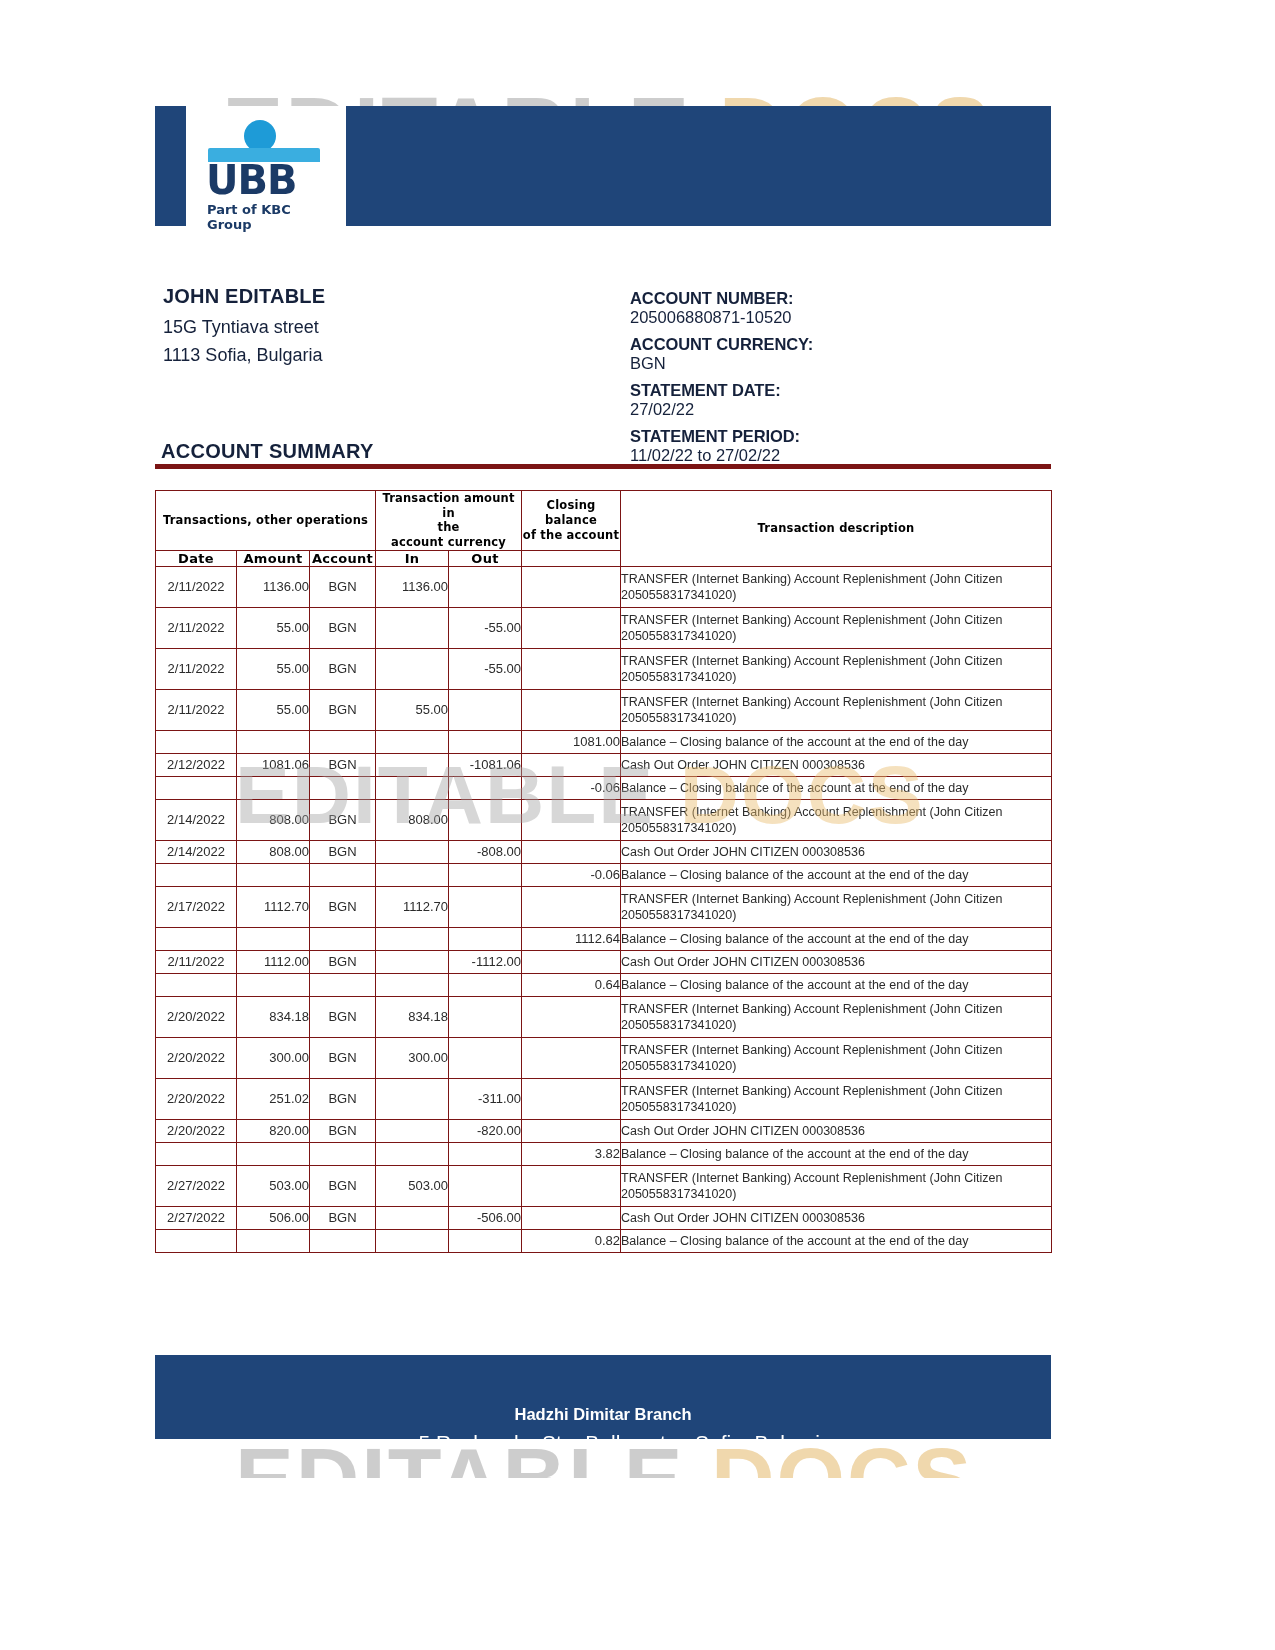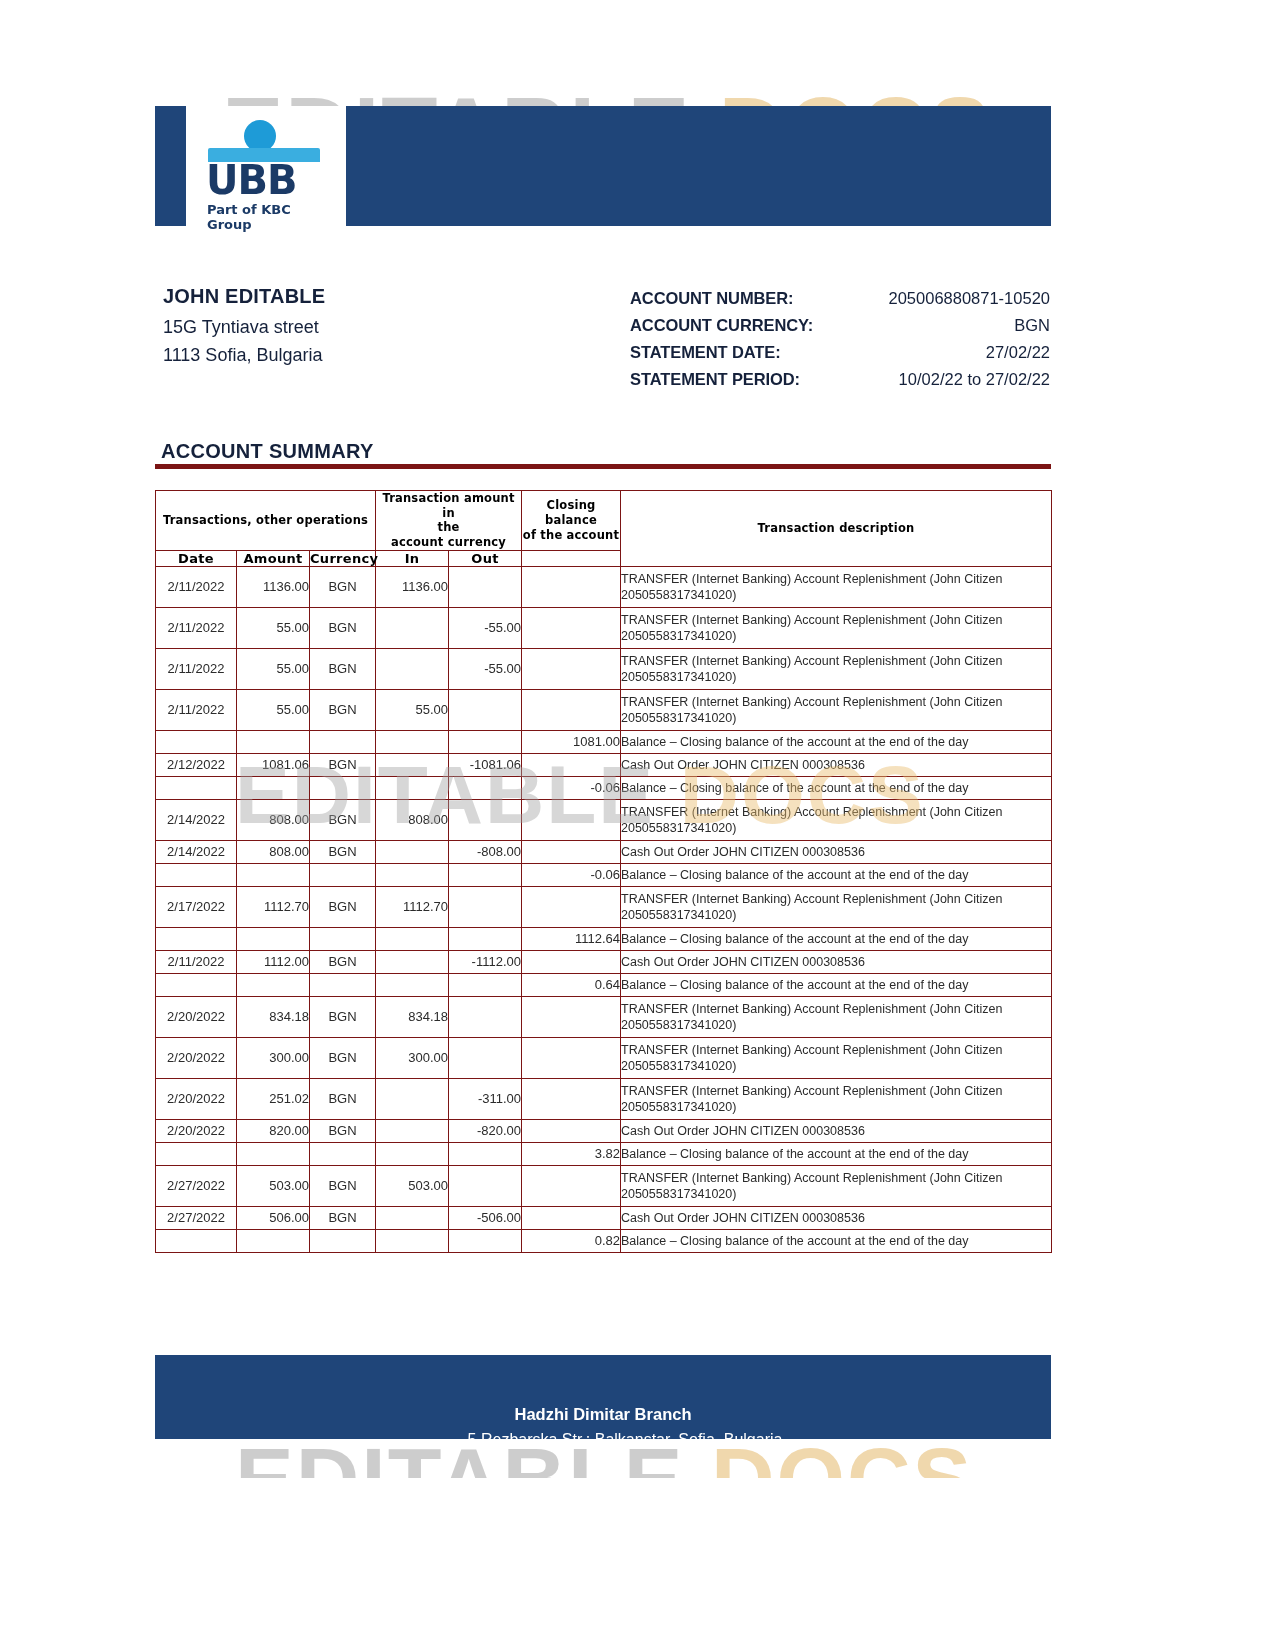--- a/index.html
+++ b/index.html
@@ -139,20 +139,21 @@
     position: absolute;
     top: 289px;
     left: 630px;
     width: 420px;
   }
   .acct-row {
     display: flex;
     justify-content: space-between;
     align-items: baseline;
     margin-bottom: 8px;
+    flex-direction: column;
   }
   .acct-label {
     font-size: 16.5px;
     font-weight: bold;
     letter-spacing: -0.1px;
   }
   .acct-value {
     font-size: 16.5px;
     text-align: right;
   }
@@ -251,21 +252,21 @@
     padding-top: 10px;
     box-sizing: border-box;
   }
   .footer-branch {
     font-size: 16.5px;
     font-weight: bold;
     margin-bottom: 7px;
     margin-top: 40px;
   }
   .footer-addr {
-    font-size: 16px;
+    font-size: 21px;
     margin-bottom: 7px;
     margin-left: 44px;
   }
   .footer-web {
     font-size: 14.5px;
   }
 </style>
 </head>
 <body>
 
@@ -300,21 +301,21 @@
     <div class="acct-row">
       <span class="acct-label">ACCOUNT CURRENCY:</span>
       <span class="acct-value">BGN</span>
     </div>
     <div class="acct-row">
       <span class="acct-label">STATEMENT DATE:</span>
       <span class="acct-value">27/02/22</span>
     </div>
     <div class="acct-row">
       <span class="acct-label">STATEMENT PERIOD:</span>
-      <span class="acct-value">10/02/22 to 27/02/22</span>
+      <span class="acct-value">11/02/22 to 27/02/22</span>
     </div>
   </div>
 
   <div class="section-title">ACCOUNT SUMMARY</div>
   <div class="section-rule"></div>
 
   <table class="stmt">
     <colgroup>
       <col style="width:81px">
       <col style="width:73px">
@@ -327,21 +328,21 @@
     <thead>
       <tr>
         <th class="th-group" colspan="3">Transactions, other operations</th>
         <th class="th-group" colspan="2">Transaction amount in<br>the<br>account currency</th>
         <th class="th-group">Closing<br>balance<br>of the account</th>
         <th class="th-group" rowspan="2">Transaction description</th>
       </tr>
       <tr>
         <th class="th-col">Date</th>
         <th class="th-col">Amount</th>
-        <th class="th-col">Currency</th>
+        <th class="th-col">Account</th>
         <th class="th-col">In</th>
         <th class="th-col">Out</th>
         <th class="th-col"></th>
       </tr>
     </thead>
     <tbody id="stmt-body">
         <tr class="row-tall">
           <td class="c-date">2/11/2022</td>
           <td class="c-amount">1136.00</td>
           <td class="c-curr">BGN</td>

